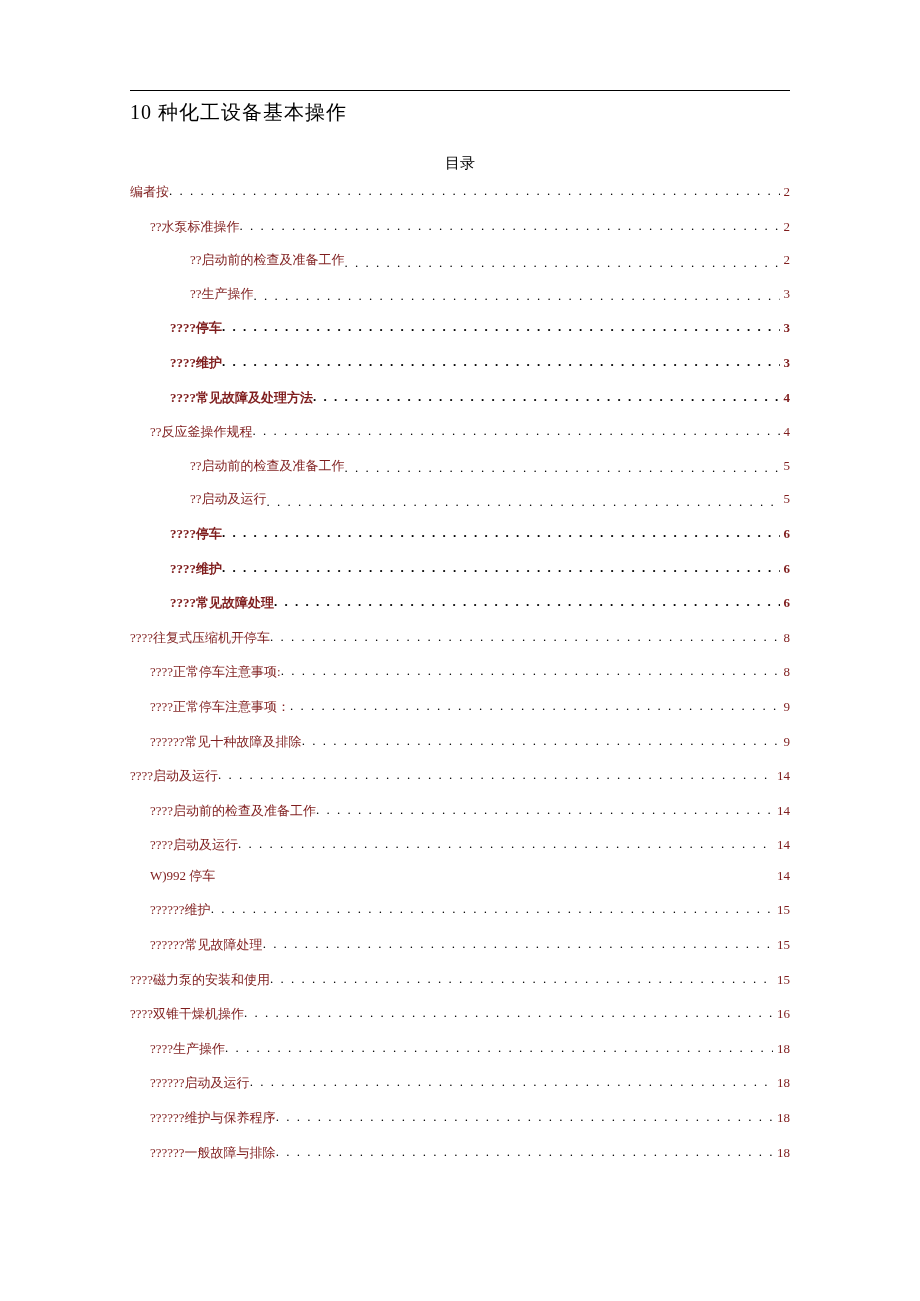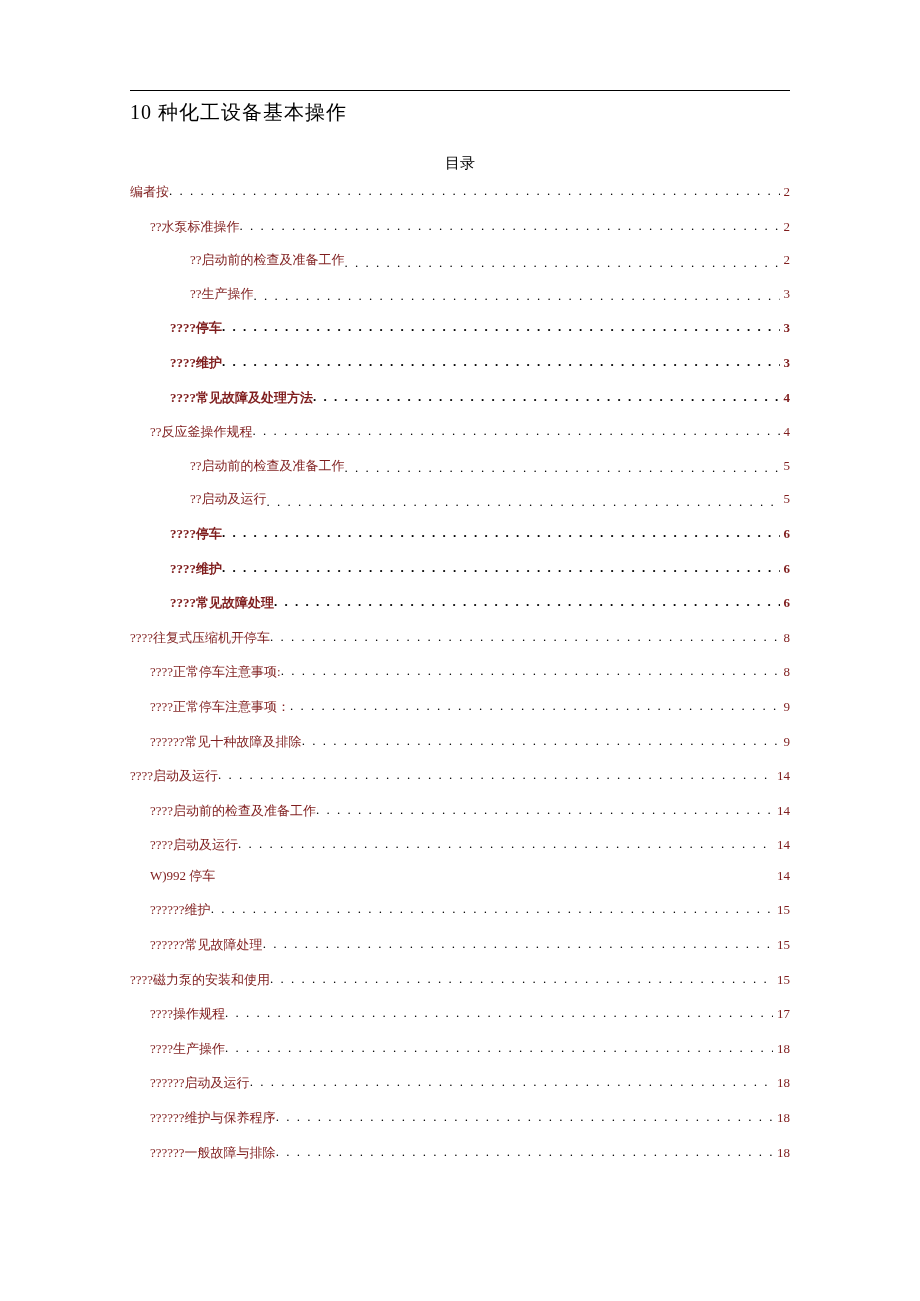--- a/index.html
+++ b/index.html
@@ -195,24 +195,24 @@
     <div class="toc-row indent-1">
       <span class="toc-label">??????常见故障处理</span>
       <span class="toc-dots"></span>
       <span class="toc-page">15</span>
     </div>
     <div class="toc-row indent-0">
       <span class="toc-label">????磁力泵的安装和使用</span>
       <span class="toc-dots"></span>
       <span class="toc-page">15</span>
     </div>
-    <div class="toc-row indent-1">
-      <span class="toc-label">????操作规程</span>
-      <span class="toc-dots"></span>
-      <span class="toc-page">17</span>
+    <div class="toc-row indent-0">
+      <span class="toc-label">????双锥干燥机操作</span>
+      <span class="toc-dots"></span>
+      <span class="toc-page">16</span>
     </div>
     <div class="toc-row indent-1">
       <span class="toc-label">????生产操作</span>
       <span class="toc-dots"></span>
       <span class="toc-page">18</span>
     </div>
     <div class="toc-row indent-1">
       <span class="toc-label">??????启动及运行</span>
       <span class="toc-dots"></span>
       <span class="toc-page">18</span>

